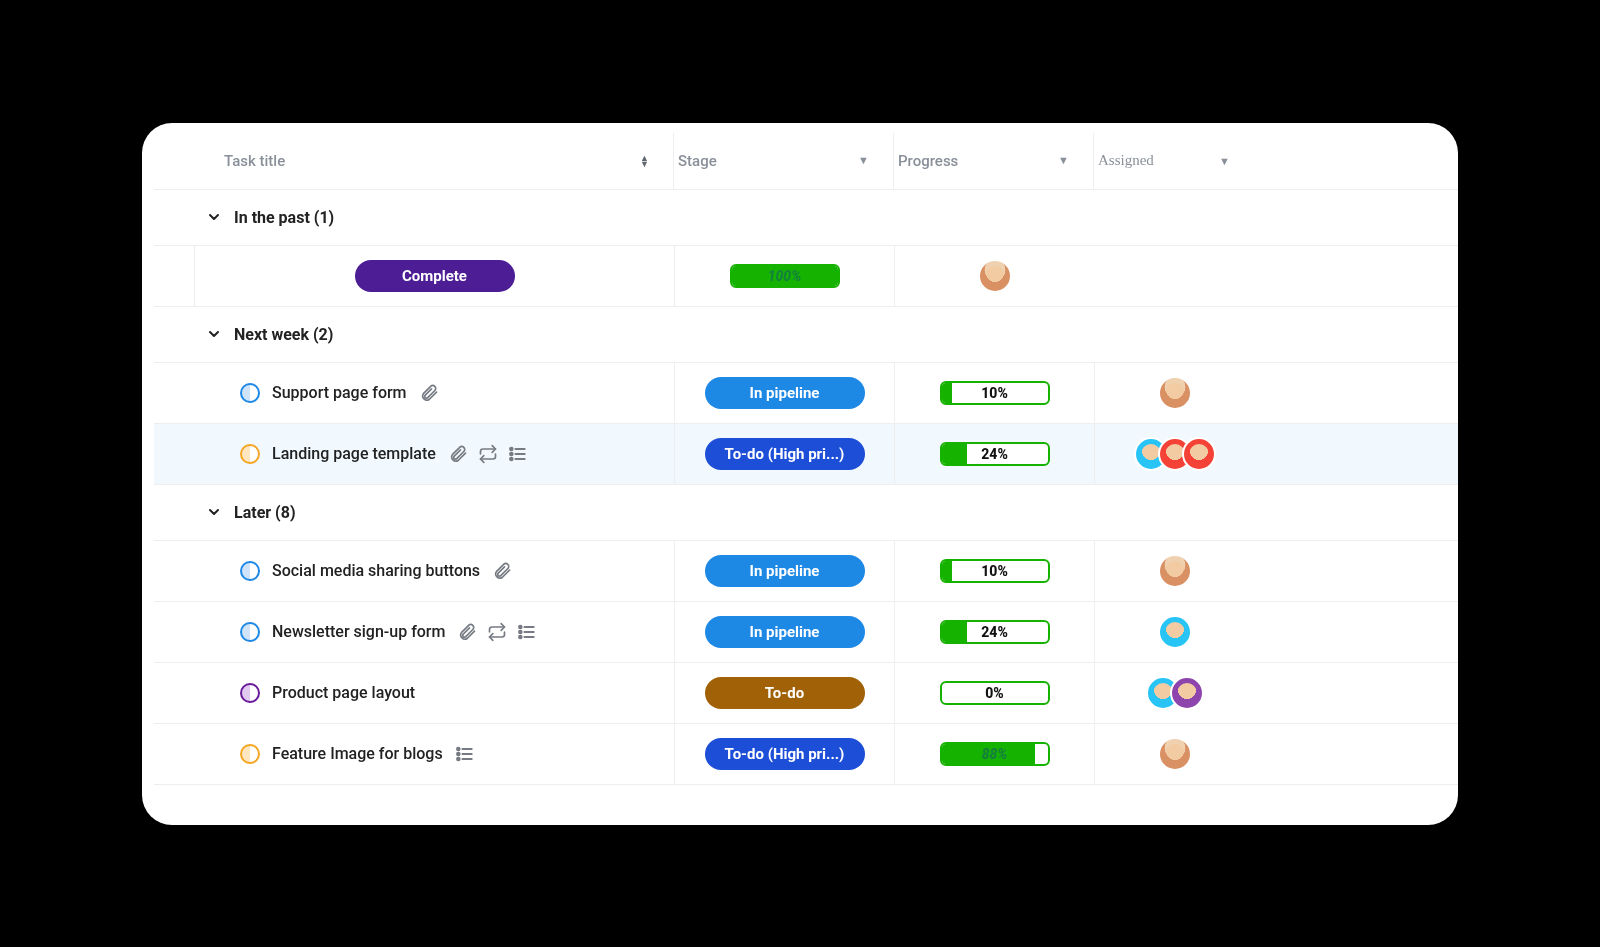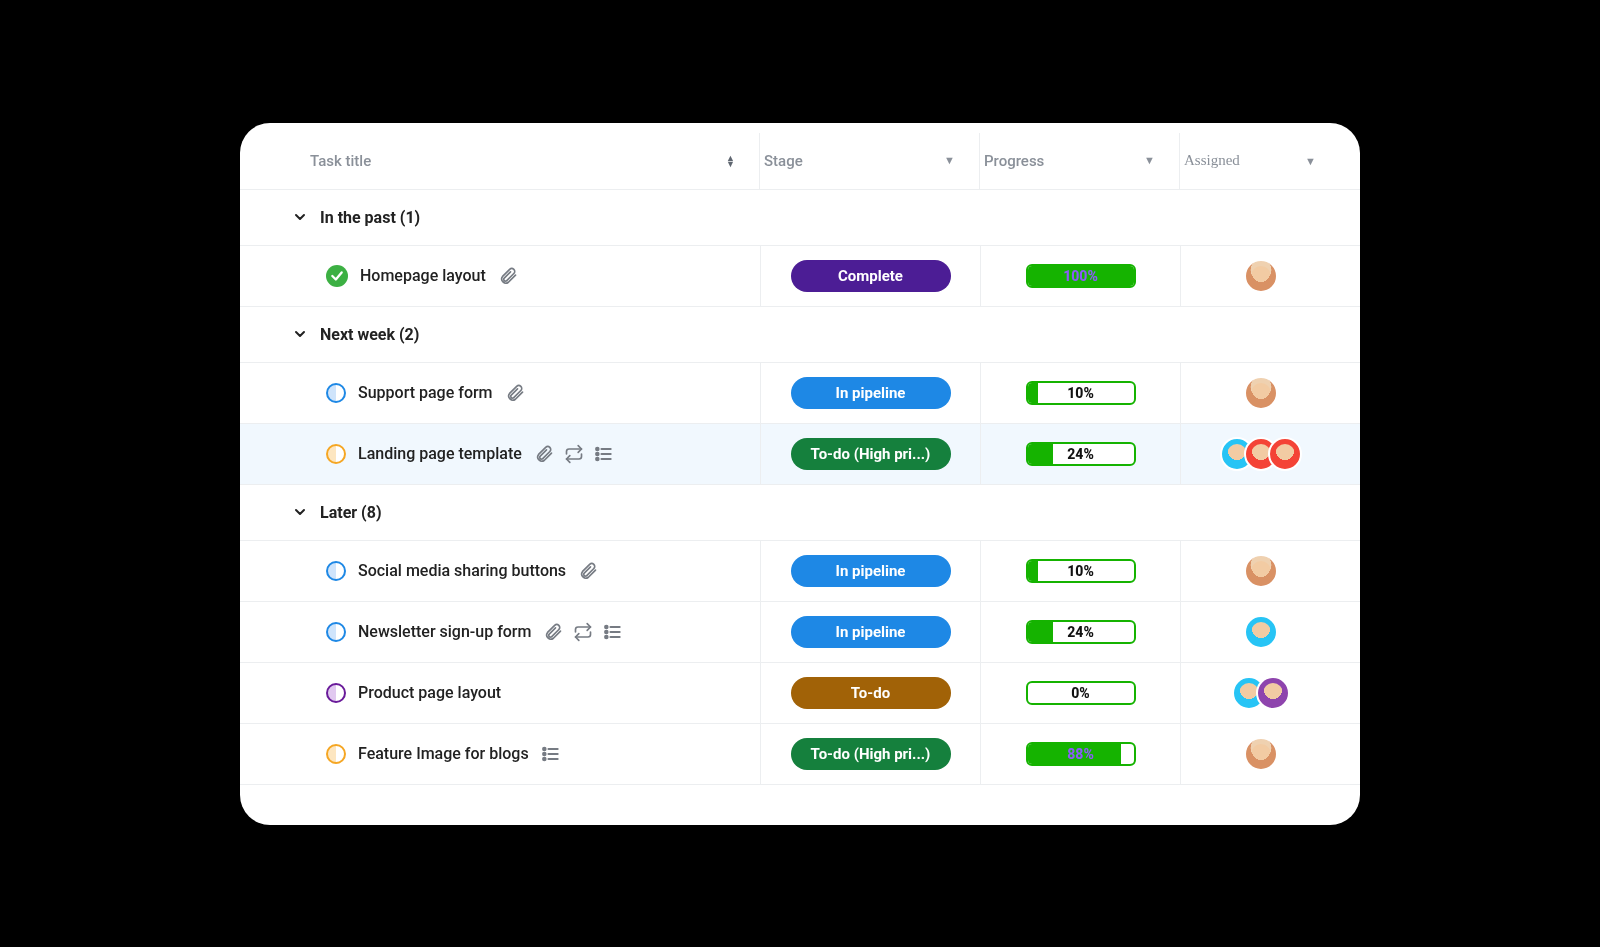--- a/index.html
+++ b/index.html
@@ -4,24 +4,24 @@
 <style>
   * { box-sizing: border-box; }
   html, body { margin:0; padding:0; }
   body {
     background:#000;
     min-height:947px;
     font-family: -apple-system, BlinkMacSystemFont, "Segoe UI", Roboto, "Helvetica Neue", Arial, sans-serif;
     display:flex; align-items:center; justify-content:center;
   }
   .card {
-    width:1120px;
+    width:1316px;
     background:#fff;
     border-radius:30px;
-    padding:10px 0 40px 0;
+    padding:10px 0 40px 12px;
     box-shadow: 0 10px 40px rgba(0,0,0,.3);
   }
   .grid-row {
     display:grid;
     grid-template-columns: 480px 220px 200px 160px;
     column-gap:0;
     align-items:center;
     min-height:60px;
     border-bottom:1px solid #eceef0;
     padding-left:40px;
@@ -64,32 +64,32 @@
   .icons-after { display:flex; align-items:center; gap:10px; }
   .icons-after svg { display:block; }
   .stage-pill {
     min-width:160px; max-width:160px; text-align:center;
     font-size:15px; font-weight:700; color:#fff;
     padding:7px 14px; border-radius:999px;
     white-space:nowrap; overflow:hidden; text-overflow:ellipsis;
   }
   .stage-complete { background:#4c1d95; }
   .stage-pipeline { background:#1e88e5; }
-  .stage-todo-hp  { background:#15803d; }
+  .stage-todo-hp  { background:#1d4ed8; }
   .stage-todo     { background:#a16207; }
   .progress {
     width:110px; height:24px; border:2px solid #15b300; border-radius:6px;
     position:relative; overflow:hidden; background:#fff;
   }
   .progress .fill { position:absolute; left:0; top:0; bottom:0; background:#15b300; }
   .progress .pct  {
     position:absolute; inset:0; display:flex; align-items:center; justify-content:center;
     font-weight:800; font-size:14px; color:#111;
   }
-  .progress.full .pct { color:#8b5cf6; }
+  .progress.full .pct { color:#15803d;font-style:italic; }
   .avatars { display:flex; align-items:center; justify-content:center; }
   .avatar {
     width:34px; height:34px; border-radius:50%;
     border:2px solid #fff;
     display:inline-block;
     background-size:cover; background-position:center;
   }
   .avatars .avatar + .avatar { margin-left:-10px; }
   .av1 { background:radial-gradient(circle at 50% 30%, #f3d6b8 0 40%, #d98b5f 41% 100%); box-shadow:inset 0 0 0 34px rgba(222,184,135,.15); background-color:#d9b48f; }
   .av-b { background-color:#27c4f5; }
@@ -131,33 +131,20 @@
   </div>
 
   <div id="groups-mount">
       <div class="group-row">
         <svg width="16" height="16" viewBox="0 0 24 24" fill="none" stroke="#222" stroke-width="3" stroke-linecap="round" stroke-linejoin="round">
           <polyline points="6 9 12 15 18 9"></polyline>
         </svg>
         <span>In the past (1)</span>
       </div>
       <div class="grid-row task-row">
-        <div class="c1">
-          <span class="status-check">
-            <svg width="14" height="14" viewBox="0 0 24 24" fill="none" stroke="#fff" stroke-width="4" stroke-linecap="round" stroke-linejoin="round">
-              <polyline points="4 12 10 18 20 6"></polyline>
-            </svg>
-          </span>
-          <span class="task-title">Homepage layout</span>
-          <span class="icons-after">
-            <svg width="20" height="20" viewBox="0 0 24 24" fill="none" stroke="#767b83" stroke-width="2" stroke-linecap="round" stroke-linejoin="round">
-              <path d="M21 11l-8.5 8.5a5 5 0 0 1-7-7L14 4a3.5 3.5 0 0 1 5 5l-8.5 8.5a2 2 0 0 1-3-3L15 7"></path>
-            </svg>
-          </span>
-        </div>
         <div class="c2">
           <span class="stage-pill stage-complete">Complete</span>
         </div>
         <div class="c3">
           <div class="progress full">
             <div class="fill" style="width:100%"></div>
             <div class="pct">100%</div>
           </div>
         </div>
         <div class="c4">

